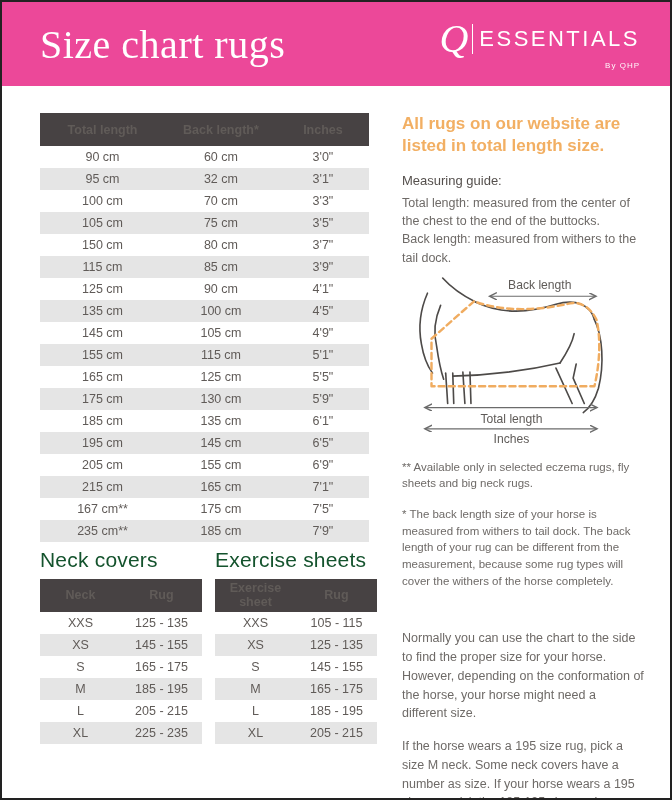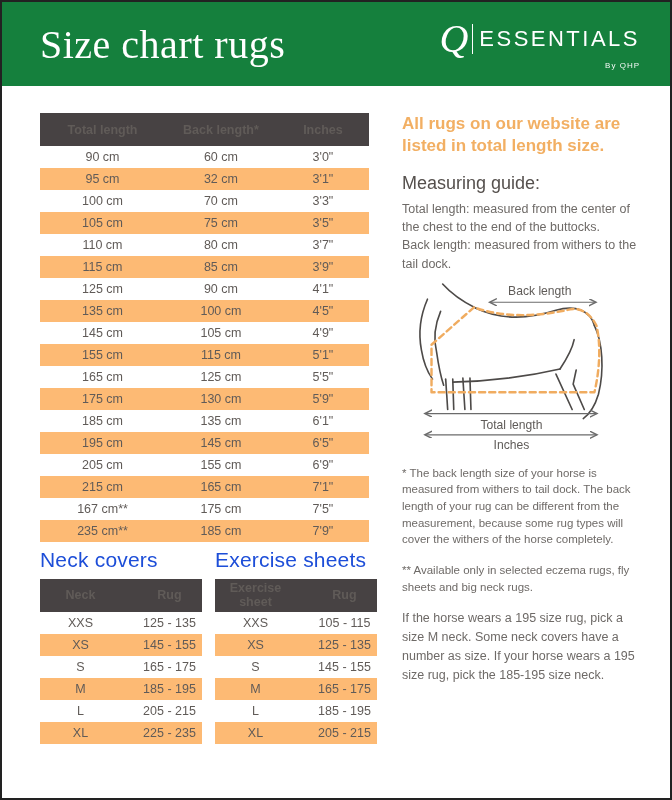--- a/index.html
+++ b/index.html
@@ -4,21 +4,21 @@
 <style>
   * { margin:0; padding:0; box-sizing:border-box; }
   html,body { background:#ffffff; }
   body { font-family:"Liberation Sans", sans-serif; }
   .page {
     position:relative; width:672px; height:800px; background:#ffffff;
     border:2px solid #222222; overflow:hidden;
   }
   
   .band {
-    height:84px; background:#15803d; display:flex;
+    height:84px; background:#ec4899; display:flex;
     align-items:center; justify-content:space-between;
     padding:0 30px 0 38px;
   }
   .band h1 {
     font-family:"Liberation Serif", serif; font-weight:400;
     font-size:40px; color:#ffffff; letter-spacing:0.5px;
   }
   .logo { display:flex; flex-direction:column; align-items:flex-end; color:#fff; }
   .logo-row { display:flex; align-items:center; }
   .logo-q { font-family:"Liberation Serif", serif; font-style:italic; font-size:40px; line-height:1; margin-right:4px; }
@@ -31,34 +31,34 @@
 
   
   .thead { background:#474243; color:#ffffff; font-weight:700; }
   .thead .tcell { display:flex; align-items:center; justify-content:center; text-align:center; }
   .trow, .thead { display:grid; }
   .size-table { width:329px; }
   .size-table .thead { height:33px; font-size:13.5px; }
   .size-table .thead, .size-table .trow { grid-template-columns:38% 34% 28%; }
   .size-table .trow { height:22px; }
   .tcell { display:flex; align-items:center; justify-content:center; font-size:12.5px; color:#605B58; }
-  .trow.alt { background:#fdba74; }
+  .trow.alt { background:#e5e5e5; }
 
   .mini-wrap { display:flex; gap:13px; margin-top:6px; }
   .mini { width:162px; }
-  .mini h2 { font-size:21px; font-weight:400; color:#1d4ed8; margin:0 0 7px 0; letter-spacing:0.2px; }
+  .mini h2 { font-size:21px; font-weight:400; color:#14532d; margin:0 0 7px 0; letter-spacing:0.2px; }
   .mini .thead { height:33px; font-size:13px; }
-  .mini .thead, .mini .trow { grid-template-columns:50% 50%;gap:8px; }
+  .mini .thead, .mini .trow { grid-template-columns:50% 50%; }
   .mini .trow { height:22px; }
   .mini .thead .tcell { font-size:12.5px; line-height:1.1; padding:0 8px; }
 
   
   .right-col { padding-left:10px; width:252px; color:#6E6A67; }
   .intro { color:#F2AF63; font-size:17px; font-weight:700; line-height:1.3; margin-bottom:16px; }
-  .mguide { font-size:18px; font-weight:400; color:#55504D; margin-bottom:6px; }
+  .mguide { font-size:13px; font-weight:400; color:#55504D; margin-bottom:6px; }
   .mline { font-size:12.5px; line-height:1.45; }
   .diagram { margin-top:8px; display:block; }
   .note { font-size:11.5px; line-height:1.45; margin-top:12px; }
   .note + .note { margin-top:14px; }
   .bpara { font-size:12.5px; line-height:1.5; margin-top:14px; }
   .bpara.first { margin-top:40px; }
 
   svg text { font-family:"Liberation Sans", sans-serif; font-size:12px; fill:#5F5B58; }
 </style>
 </head>
@@ -103,21 +103,21 @@
               <div class="tcell">100 cm</div>
               <div class="tcell">70 cm</div>
               <div class="tcell">3'3"</div>
             </div>
             <div class="trow alt">
               <div class="tcell">105 cm</div>
               <div class="tcell">75 cm</div>
               <div class="tcell">3'5"</div>
             </div>
             <div class="trow">
-              <div class="tcell">110 cm</div>
+              <div class="tcell">150 cm</div>
               <div class="tcell">80 cm</div>
               <div class="tcell">3'7"</div>
             </div>
             <div class="trow alt">
               <div class="tcell">115 cm</div>
               <div class="tcell">85 cm</div>
               <div class="tcell">3'9"</div>
             </div>
             <div class="trow">
               <div class="tcell">125 cm</div>
@@ -289,21 +289,22 @@
         <text x="120" y="14" text-anchor="middle">Back length</text>
         <line x1="71" y1="21" x2="175" y2="21" stroke="#6B6B6B" stroke-width="1.2" marker-start="url(#ah)" marker-end="url(#ah)"></line>
 
         <line x1="7" y1="131" x2="176" y2="131" stroke="#6B6B6B" stroke-width="1.2" marker-start="url(#ah)" marker-end="url(#ah)"></line>
         <text x="92" y="146" text-anchor="middle">Total length</text>
 
         <line x1="7" y1="152" x2="176" y2="152" stroke="#6B6B6B" stroke-width="1.2" marker-start="url(#ah)" marker-end="url(#ah)"></line>
         <text x="92" y="166" text-anchor="middle">Inches</text>
       </svg>
 
+      <p class="note">** Available only in selected eczema rugs, fly sheets and big neck rugs.</p>
       <p class="note">* The back length size of your horse is measured from withers to tail dock. The back length of your rug can be different from the measurement, because some rug types will cover the withers of the horse completely.</p>
-      <p class="note">** Available only in selected eczema rugs, fly sheets and big neck rugs.</p>
-
+
+      <p class="bpara first">Normally you can use the chart to the side to find the proper size for your horse.  However, depending on the conformation of the horse, your horse might need a different size.</p>
       <p class="bpara">If the horse wears a 195 size rug, pick a size M neck. Some neck covers have a number as size. If your horse wears a 195 size rug, pick the 185-195 size neck.</p>
 
     </div>
 
   </div>
 </div>
 
 </body></html>

